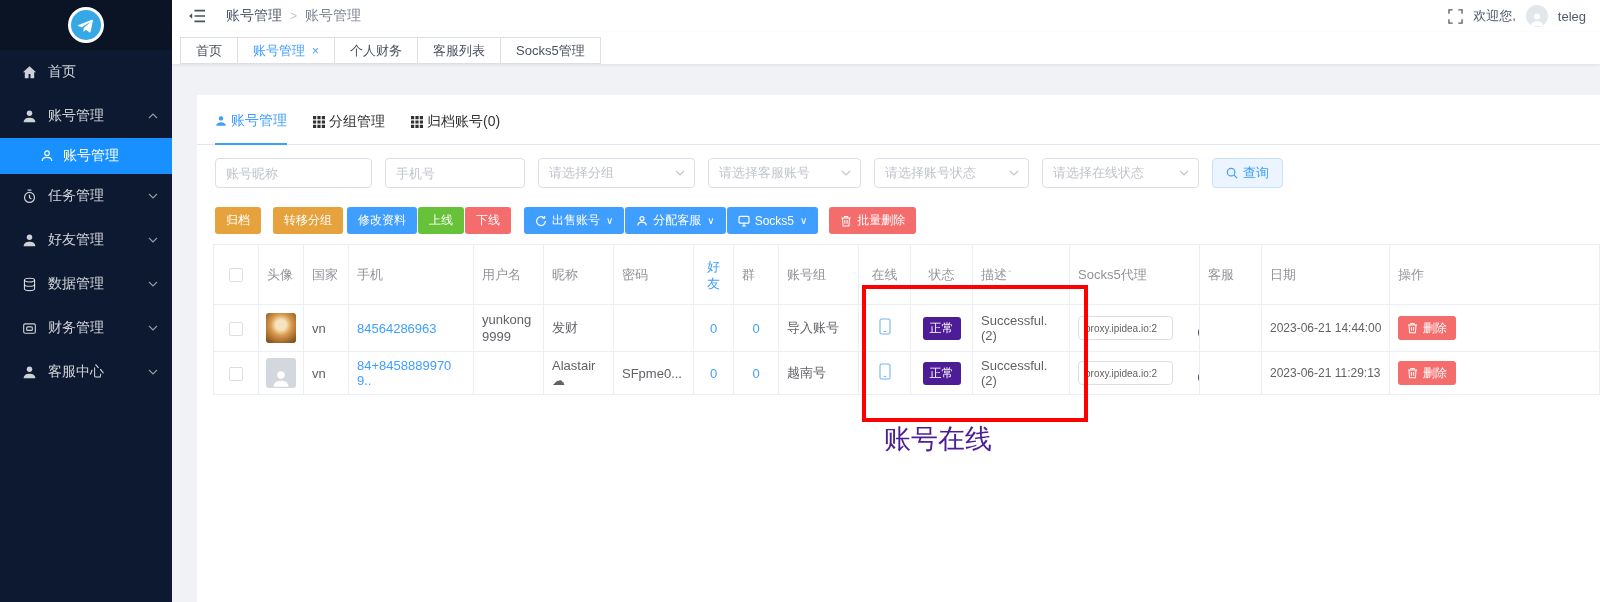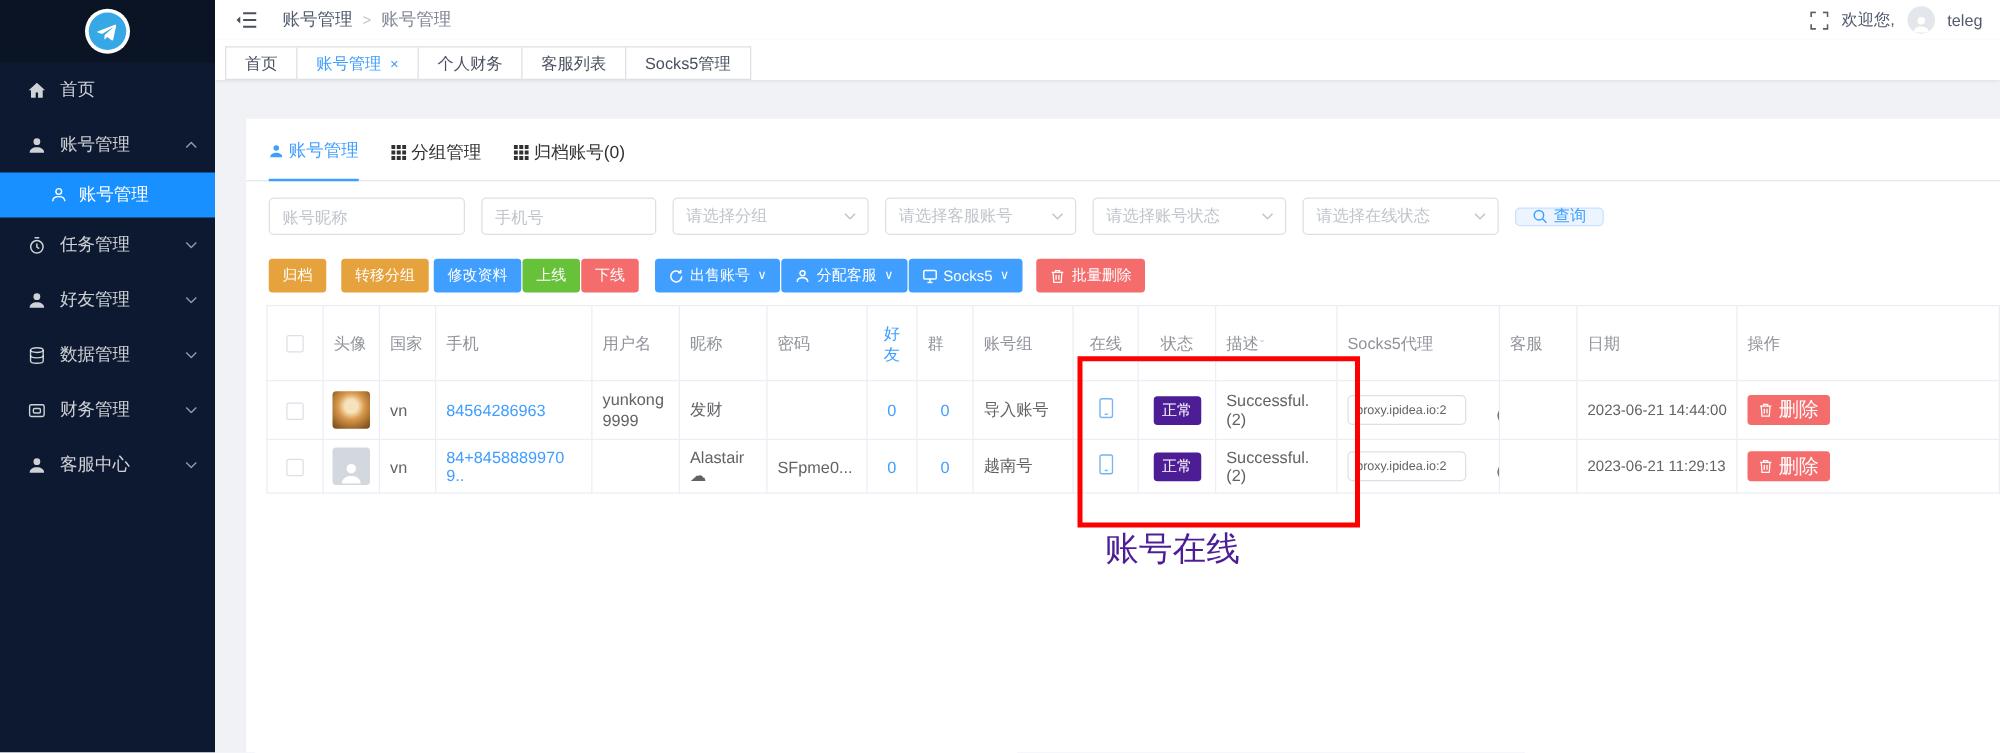--- a/index.html
+++ b/index.html
@@ -44,21 +44,21 @@
   .ptab { font-size:14px; color:#303133; padding-bottom:13px; margin-right:26px; display:flex; align-items:center; gap:4px; cursor:pointer; }
   .ptab svg { width:12px; height:12px; fill:currentColor; }
   .ptab.active { color:#409eff; border-bottom:2px solid #409eff; margin-bottom:-1px; }
 
   .filters { display:flex; margin:13px 16px 0 18px; gap:13px; align-items:center; }
   .f-input { height:30px; border:1px solid #dcdfe6; border-radius:4px; padding:0 10px; font-size:13px; color:#606266; outline:none; }
   .f-input::placeholder { color:#c0c4cc; }
   .w157 { width:157px; } .w140 { width:140px; } .w153 { width:153px; } .w155 { width:155px; }
   .f-select { height:30px; border:1px solid #dcdfe6; border-radius:4px; padding:0 9px 0 10px; display:flex; align-items:center; justify-content:space-between; color:#c0c4cc; font-size:13px; background:#fff; cursor:pointer; }
   .f-select svg { width:10px; height:6px; color:#c0c4cc; }
-  .btn-search { height:15px; padding:0 13px; background:#ecf5ff; border:1px solid #c6e2ff; color:#409eff; border-radius:4px; font-size:13px; display:flex; align-items:center; gap:5px; cursor:pointer; }
+  .btn-search { height:30px; padding:0 13px; background:#ecf5ff; border:1px solid #c6e2ff; color:#409eff; border-radius:4px; font-size:13px; display:flex; align-items:center; gap:5px; cursor:pointer; }
   .btn-search svg { width:12px; height:12px; }
 
   .actions { display:flex; margin:19px 16px 0 18px; align-items:center; }
   .abtn { height:27px; border:none; border-radius:3px; color:#fff; font-size:12px; padding:0 11px; display:flex; align-items:center; gap:5px; cursor:pointer; white-space:nowrap; }
   .abtn svg { width:12px; height:12px; }
   .orange { background:#e6a23c; } .blue { background:#409eff; } .green { background:#67c23a; } .red { background:#f56c6c; }
   .mr12 { margin-right:12px; } .mr4 { margin-right:4px; } .mr1 { margin-right:1px; } .mr13 { margin-right:13px; } .mr11 { margin-right:11px; }
   .caret { font-size:10px; margin-left:1px; }
 
   
@@ -74,21 +74,21 @@
   .avatar-img { width:30px; height:30px; border-radius:3px; display:block; margin:0 auto; }
   .dog { background:radial-gradient(circle at 50% 40%, #f6e3bd 0 22%, #d99a4e 45%, #9a6327 78%, #6e4418 100%); }
   .ghost { background:#d3d7de; display:flex; align-items:flex-end; justify-content:center; }
   .ghost svg { width:20px; height:20px; fill:#fff; }
   .wrapname { word-break:break-all; line-height:17px; }
   .phone-ico { width:12px; height:17px; color:#74b4f0; }
   .badge { display:inline-block; background:#4c1d95; color:#fff; font-size:12px; padding:3px 7px; border-radius:3px; }
   .proxy-wrap { display:flex; align-items:flex-end;gap:20px; }
   .proxy-input { width:95px; height:24px; border:1px solid #dcdfe6; border-radius:4px; font-size:10px; padding:0 6px; color:#606266; outline:none; }
   .q-icon { display:inline-block; width:15px; height:15px; border-radius:50%; background:#454b52; color:#fff; font-size:11px; text-align:center; line-height:15px; margin-left:5px; font-weight:bold; cursor:pointer; flex:none; }
-  .del-btn { height:24px; background:#f56c6c; color:#fff; border:none; border-radius:3px; font-size:16px; padding:0 9px; display:inline-flex; align-items:center; gap:5px; cursor:pointer; }
+  .del-btn { height:24px; background:#f56c6c; color:#fff; border:none; border-radius:3px; font-size:12px; padding:0 9px; display:inline-flex; align-items:center; gap:5px; cursor:pointer; }
   .del-btn svg { width:11px; height:12px; }
   .datecell { font-size:12px; white-space:nowrap; }
   .sort-caret { color:#c0c4cc; font-size:10px; margin-left:1px; }
 
   
   .annotation-box { position:absolute; left:862px; top:285px; width:226px; height:137px; border:4px solid #fe0000; z-index:20; pointer-events:none; }
   .annotation-label { position:absolute; left:884px; top:421px; width:238px; text-align:left; font-size:27px; color:#4c1d95; z-index:20; pointer-events:none; }
 </style>
 </head>
 <body>

